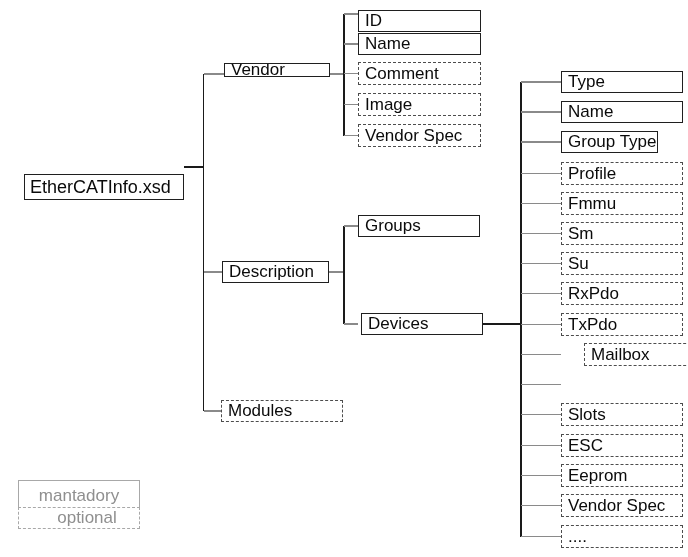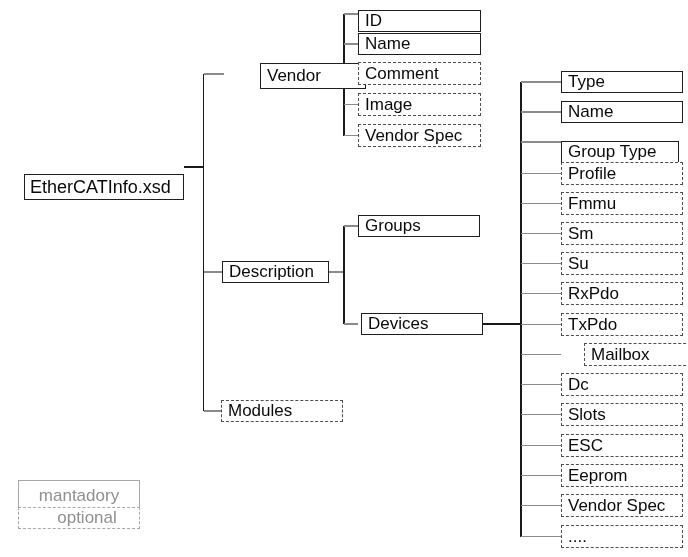--- a/index.html
+++ b/index.html
@@ -75,21 +75,21 @@
     <div class="seg" style="left: 521px; top: 353.75px; width: 40px; height: 1.5px; background: rgb(138, 138, 138);"></div>
     <div class="seg" style="left: 521px; top: 383.75px; width: 40px; height: 1.5px; background: rgb(138, 138, 138);"></div>
     <div class="seg" style="left: 521px; top: 413.75px; width: 40px; height: 1.5px; background: rgb(138, 138, 138);"></div>
     <div class="seg" style="left: 521px; top: 444.75px; width: 40px; height: 1.5px; background: rgb(138, 138, 138);"></div>
     <div class="seg" style="left: 521px; top: 474.75px; width: 40px; height: 1.5px; background: rgb(138, 138, 138);"></div>
     <div class="seg" style="left: 521px; top: 504.75px; width: 40px; height: 1.5px; background: rgb(138, 138, 138);"></div>
     <div class="seg" style="left: 521px; top: 535.75px; width: 40px; height: 1.5px; background: rgb(138, 138, 138);"></div>
     <div class="node solid root" style="left: 24px; top: 154px; width: 160px; height: 26px; margin-top: 20px;">
       <span>EtherCATInfo.xsd</span>
     </div>
-    <div class="node solid" style="left: 224px; top: 63px; width: 106px; height: 26px; margin-left: 36px;">
+    <div class="node solid" style="left: 224px; top: 63px; width: 106px; height: 14px;">
       <span>Vendor</span>
     </div>
     <div class="node solid" style="left: 222px; top: 261px; width: 107px; height: 22px;">
       <span>Description</span>
     </div>
     <div class="node dashed" style="left: 221px; top: 400px; width: 122px; height: 22px;">
       <span>Modules</span>
     </div>
     <div class="node solid" style="left: 358px; top: 10px; width: 123px; height: 22px;">
       <span>ID</span>
@@ -111,21 +111,21 @@
     </div>
     <div class="node solid" style="left: 361px; top: 313px; width: 122px; height: 22px;">
       <span>Devices</span>
     </div>
     <div class="node solid" style="left: 561px; top: 71px; width: 122px; height: 22px;">
       <span>Type</span>
     </div>
     <div class="node solid" style="left: 561px; top: 101px; width: 122px; height: 22px;">
       <span>Name</span>
     </div>
-    <div class="node solid" style="left: 561px; top: 141px; width: 118px; height: 22px;">
+    <div class="node solid" style="left: 561px; top: 131px; width: 97px; height: 22px;">
       <span>Group Type</span>
     </div>
     <div class="node dashed" style="left: 561px; top: 162px; width: 122px; height: 23px;">
       <span>Profile</span>
     </div>
     <div class="node dashed" style="left: 561px; top: 192px; width: 122px; height: 23px;">
       <span>Fmmu</span>
     </div>
     <div class="node dashed" style="left: 561px; top: 222px; width: 122px; height: 23px;">
       <span>Sm</span>
@@ -134,23 +134,20 @@
       <span>Su</span>
     </div>
     <div class="node dashed" style="left: 561px; top: 282px; width: 122px; height: 23px;">
       <span>RxPdo</span>
     </div>
     <div class="node dashed" style="left: 561px; top: 313px; width: 122px; height: 23px;">
       <span>TxPdo</span>
     </div>
     <div class="node dashed" style="left: 561px; top: 343px; width: 122px; height: 23px; margin-left: 23px;">
       <span>Mailbox</span>
-    </div>
-    <div class="node dashed" style="left: 561px; top: 373px; width: 122px; height: 23px;">
-      <span>Dc</span>
     </div>
     <div class="node dashed" style="left: 561px; top: 403px; width: 122px; height: 23px;">
       <span>Slots</span>
     </div>
     <div class="node dashed" style="left: 561px; top: 434px; width: 122px; height: 23px;">
       <span>ESC</span>
     </div>
     <div class="node dashed" style="left: 561px; top: 464px; width: 122px; height: 23px;">
       <span>Eeprom</span>
     </div>

